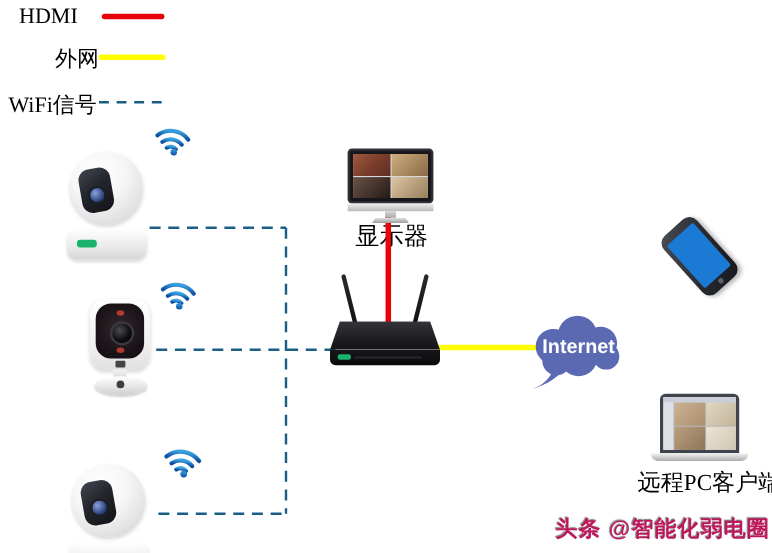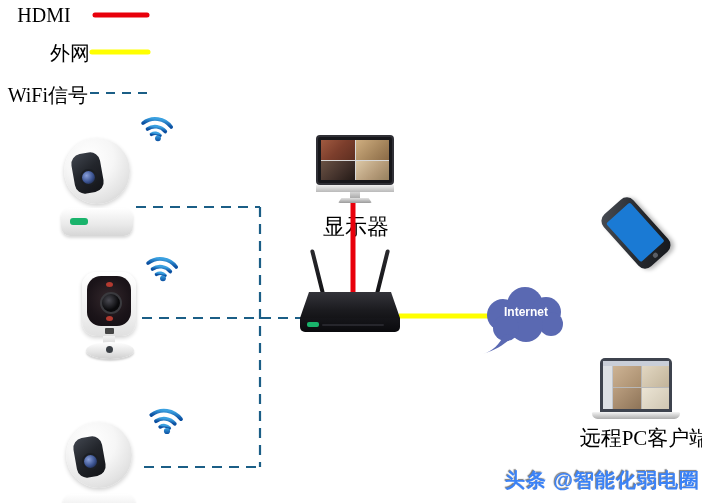--- a/index.html
+++ b/index.html
@@ -76,21 +76,21 @@
     background:linear-gradient(#34343a,#1b1b1f 70%,#141417);
     clip-path:polygon(9% 0,91% 0,100% 100%,0 100%);}
   .nvr-front{position:absolute;left:0;top:70px;width:100px;height:14px;border-radius:0 0 5px 5px;
     background:linear-gradient(#16161a,#0a0a0d);}
   .nvr-slot{position:absolute;left:22px;top:6px;width:62px;height:2px;background:#26262c;border-radius:1px;}
   .nvr-logo{position:absolute;left:7px;top:4px;width:12px;height:5px;border-radius:2px;background:#19b36b;}
 
   
   .cloud-svg{position:absolute;left:478px;top:282px;z-index:2;}
   .cloud-text{position:absolute;left:488px;top:305px;width:76px;text-align:center;z-index:3;
-    font-family:"Liberation Sans","DejaVu Sans",sans-serif;font-weight:700;font-size:12px;color:#ffffff;}
+    font-family:"Liberation Sans","DejaVu Sans",sans-serif;font-weight:700;font-size:18px;color:#ffffff;}
 
   
   .phone{position:absolute;left:596px;top:194px;width:84px;height:80px;z-index:2;}
   .phone-body{position:absolute;left:20px;top:4px;width:40px;height:70px;border-radius:9px;
     transform:rotate(-42deg);
     background:linear-gradient(135deg,#4a4e55 0%,#26292e 55%,#15171b 100%);
     box-shadow:2px 3px 4px rgba(0,0,0,.28);}
   .phone-screen{position:absolute;left:4px;top:8px;right:4px;bottom:10px;border-radius:2px;
     background:#1a7ad4;}
   .phone-home{position:absolute;left:17px;bottom:3px;width:5px;height:5px;border-radius:50%;background:#5a5e66;}
@@ -108,21 +108,21 @@
   .f-1{background:linear-gradient(135deg,#cdb394,#a98e6e);}
   .f-2{background:linear-gradient(135deg,#e2d7c2,#c2b49a);}
   .f-3{background:linear-gradient(135deg,#bb9f80,#8e7458);}
   .f-4{background:linear-gradient(135deg,#ebe4d4,#cfc6b2);}
   .lap-base{position:absolute;left:0;top:54px;width:88px;height:7px;border-radius:2px 2px 8px 8px;
     background:linear-gradient(#f4f4f4,#adadad);}
 
   
   .watermark{position:absolute;right:2px;top:467px;z-index:4;
     font-family:"Liberation Sans","DejaVu Sans",sans-serif;font-weight:700;font-size:20px;
-    letter-spacing:1px;color:#3b82f6;text-shadow:1px 1px 1px #ffffff,-1px -1px 1px #787878;}
+    letter-spacing:1px;color:#be185d;text-shadow:1px 1px 1px #ffffff,-1px -1px 1px #787878;}
 </style>
 </head>
 <body>
 
 <div class="stage">
 
   <svg id="wires" width="702" height="503" viewBox="0 0 702 503">
     <defs>
       <linearGradient id="wg" x1="0" y1="0" x2="0" y2="1">
         <stop offset="0" stop-color="#3aa0e0"></stop>
@@ -211,21 +211,21 @@
         <div class="q-tl"></div>
         <div class="q-tr"></div>
         <div class="q-bl"></div>
         <div class="q-br"></div>
       </div>
     </div>
     <div class="mon-chin"></div>
     <div class="mon-neck"></div>
     <div class="mon-base"></div>
   </div>
-  <div class="node-label" style="left:312px;top:212px;width:88px;">显示器</div>
+  <div class="node-label" style="left:312px;top:200px;width:88px;">显示器</div>
 
   <div class="nvr">
     <div class="antenna ant-l"></div>
     <div class="antenna ant-r"></div>
     <div class="nvr-top"></div>
     <div class="nvr-front">
       <div class="nvr-logo"></div>
       <div class="nvr-slot"></div>
     </div>
   </div>

